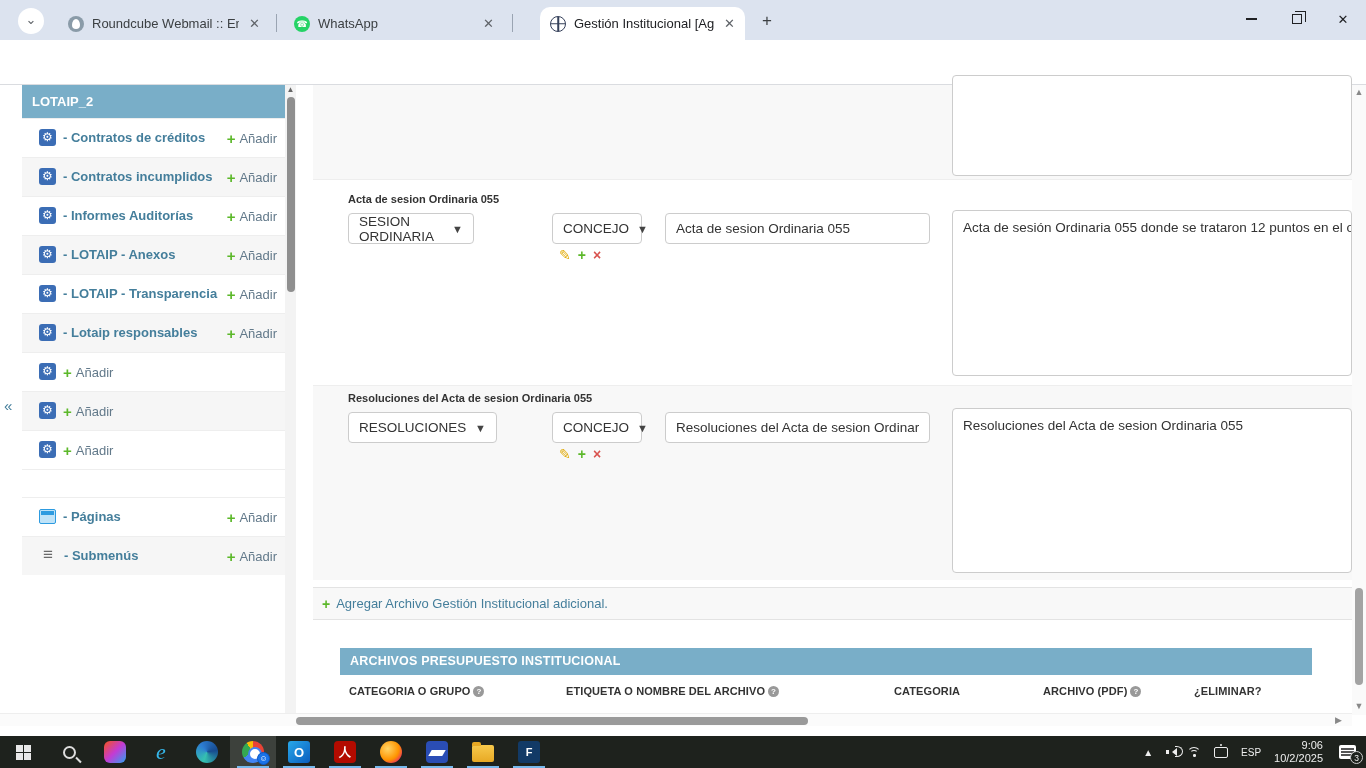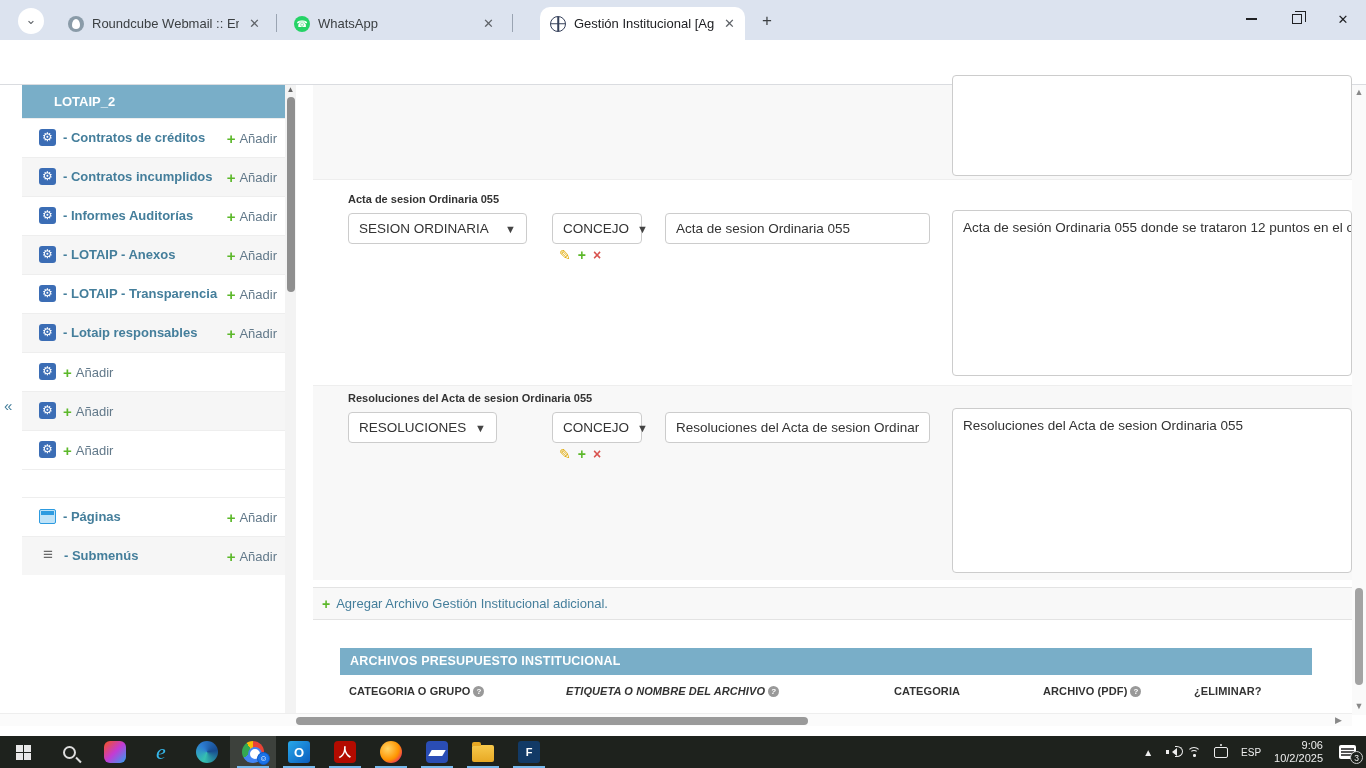--- a/index.html
+++ b/index.html
@@ -44,21 +44,21 @@
   .profileicon:after { content:""; position:absolute; left:2.5px; top:11px; width:13px; height:9px; border-radius:50% 50% 0 0/100% 100% 0 0; border:1.6px solid #1a73e8; border-bottom:none; }
   .puzzle { width:16px; height:16px; border:1.8px solid #45494d; border-radius:3px; position:relative; }
   .puzzle:before { content:""; position:absolute; top:-5px; left:4px; width:6px; height:6px; border-radius:50%; border:1.8px solid #45494d; background:#fff; }
 
   
   .page { position:absolute; left:0; top:85px; width:1366px; height:651px; background:#fff; }
 
   
   .collapse { position:absolute; left:4px; top:312px; color:#447e9b; font-size:15px; }
   .sidebar { position:absolute; left:22px; top:0; width:263px; }
-  .sb-header { height:33px; background:#79aec8; color:#fff; font-weight:bold; font-size:13px; line-height:33px; padding-left:32px; }
+  .sb-header { height:33px; background:#79aec8; color:#fff; font-weight:bold; font-size:13px; line-height:33px; padding-left:10px; }
   .sb-item { display:flex; align-items:flex-start; padding:10px 8px 10px 17px; border-top:1px solid #eee; }
   .sb-item.alt { background:#f6f6f6; }
   .sb-item .label { flex:1; color:#447e9b; font-weight:bold; font-size:13px; line-height:16px; padding-top:1px; }
   .gearbox { width:17px; height:17px; background:#3b6db5; border-radius:3px; color:#fff; font-size:12px; line-height:17px; text-align:center; margin-right:7px; flex:0 0 17px; }
   .pagesbox { width:17px; height:15px; border:1.5px solid #2d9be0; border-radius:2px; background:#bfe3f8; margin-right:7px; margin-top:1px; flex:0 0 17px; position:relative; }
   .pagesbox:before { content:""; position:absolute; left:1px; top:1px; right:1px; height:4px; background:#2d9be0; }
   .menubox { width:18px; margin-right:7px; color:#6a6a6a; font-size:17px; line-height:16px; flex:0 0 18px; text-align:center; font-weight:bold; }
   .addlink { display:flex; align-items:center; font-size:13px; color:#62798a; white-space:nowrap; padding-top:1px; }
   .addlink .plus { color:#5cb82a; font-weight:bold; font-size:15px; margin-right:4px; }
   .sb-gap { height:28px; border-top:1px solid #eee; }
@@ -299,21 +299,21 @@
     <div class="sb-thumb"></div>
   </div>
 
   <div class="formarea">
 
     <div class="band gray" style="top:0; height:95px; border-bottom:1px solid #eee;"></div>
     <div class="tarea" style="left:639px; top:-10px; width:400px; height:101px;"></div>
 
     <div class="band" style="top:100px; height:200px; background:#fff;"></div>
     <div class="fieldlabel" style="left:35px; top:108px;">Acta de sesion Ordinaria 055</div>
-    <div class="ctl select" style="left:35px; top:128px; width:179px;">
+    <div class="ctl select" style="left:35px; top:128px; width:126px;">
       <span>SESION ORDINARIA</span>
         <span class="chev">▼</span>
     </div>
     <div class="ctl select" style="left:239px; top:128px; width:90px;">
       <span>CONCEJO</span>
         <span class="chev">▼</span>
     </div>
     <div class="ctl" style="left:352px; top:128px; width:265px;">
       <span style="white-space:nowrap; overflow:hidden;">Acta de sesion Ordinaria 055</span>
     </div>
@@ -346,21 +346,21 @@
 
     <div class="addrow" style="top:502px;">
       <span class="plus">+</span>
       <span class="txt">Agregar Archivo Gestión Institucional adicional.</span>
     </div>
 
     <div class="secheader" style="top:563px;">ARCHIVOS PRESUPUESTO INSTITUCIONAL</div>
     <div class="th" style="left:36px; top:600px;">
       <span>CATEGORIA O GRUPO</span><span class="help">?</span>
     </div>
-    <div class="th" style="left:253px; top:600px;font-style:italic;">
+    <div class="th" style="left:253px; top:600px;">
       <span>ETIQUETA O NOMBRE DEL ARCHIVO</span><span class="help">?</span>
     </div>
     <div class="th" style="left:581px; top:600px;">
       <span>CATEGORIA</span>
     </div>
     <div class="th" style="left:710px; top:600px;margin-left:20px;">
       <span>ARCHIVO (PDF)</span><span class="help">?</span>
     </div>
     <div class="th" style="left:881px; top:600px;">
       <span>¿ELIMINAR?</span>

